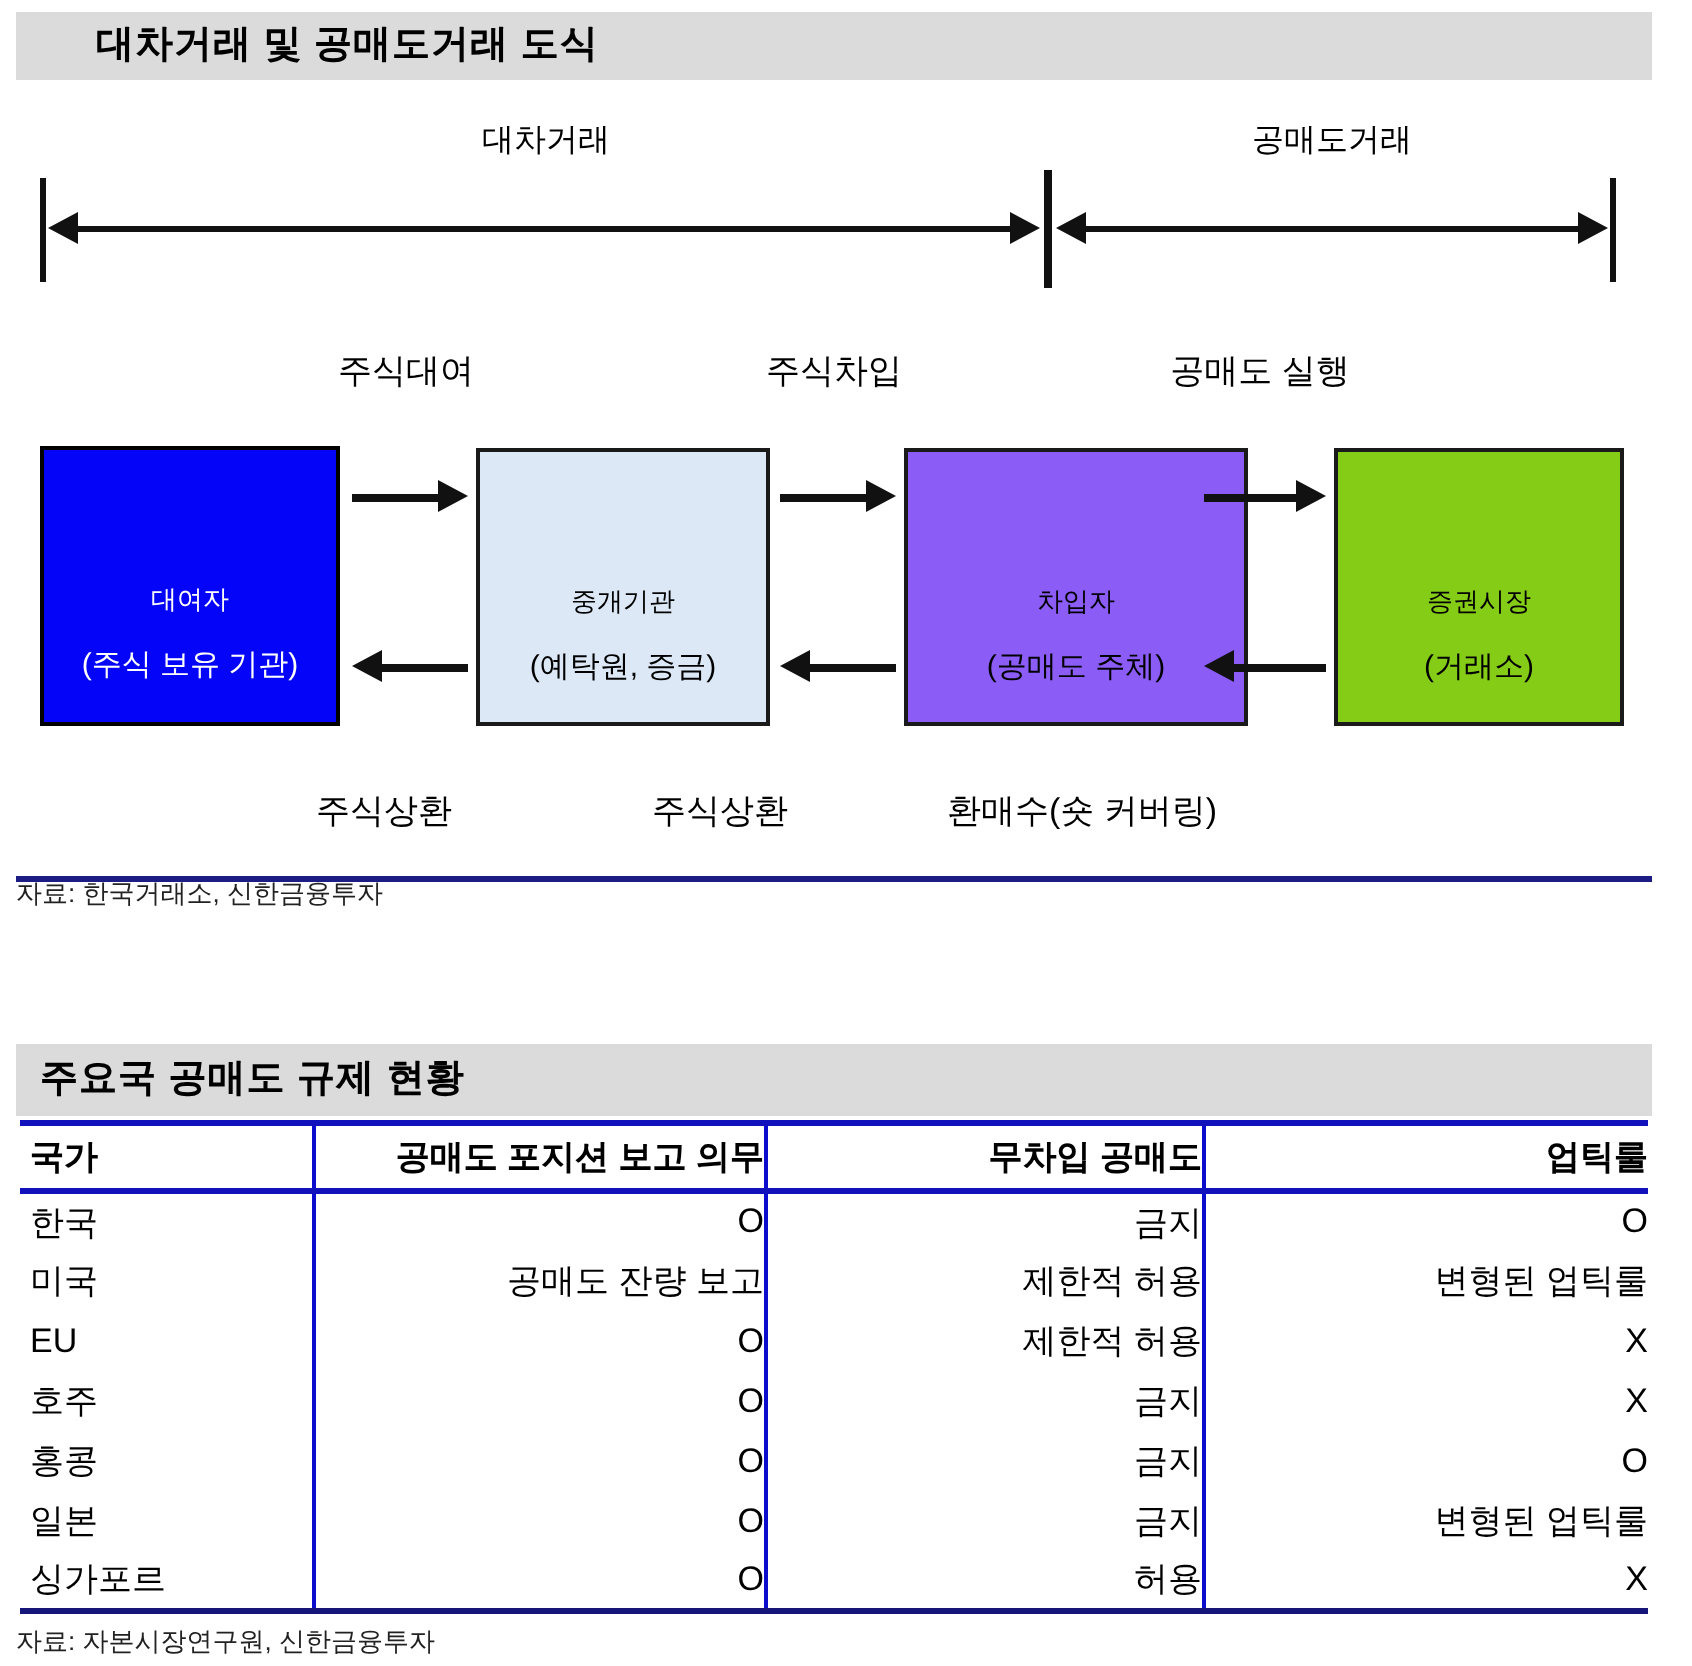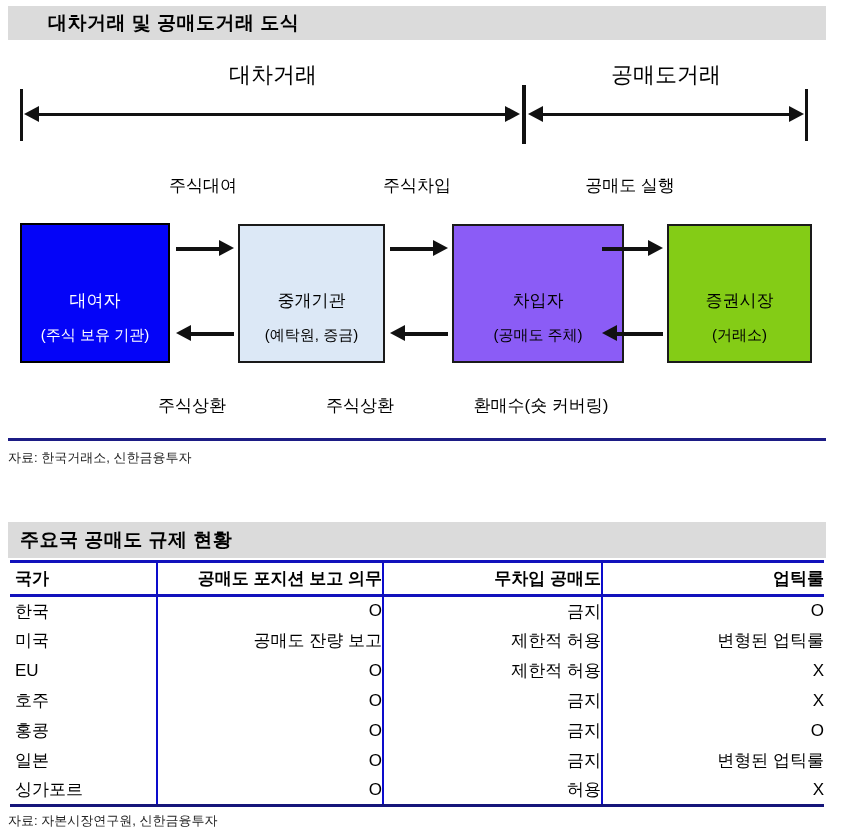--- a/index.html
+++ b/index.html
@@ -14,29 +14,29 @@
     box-sizing:border-box;letter-spacing:.5px;
   }
   
   .endbar{position:absolute;background:#111;}
   .range{position:absolute;height:17px;}
   .range .hline{position:absolute;left:11px;right:11px;top:7px;height:3px;background:#111;}
   .tri-l{position:absolute;left:0;top:0;width:0;height:0;
     border-top:8px solid transparent;border-bottom:8px solid transparent;border-right:15px solid #111;}
   .tri-r{position:absolute;right:0;top:0;width:0;height:0;
     border-top:8px solid transparent;border-bottom:8px solid transparent;border-left:15px solid #111;}
-  .phase-label{position:absolute;transform:translateX(-50%);font-size:22px;white-space:nowrap;}
+  .phase-label{position:absolute;transform:translateX(-50%);font-size:16px;white-space:nowrap;}
   .flow-label{position:absolute;transform:translateX(-50%);font-size:17px;white-space:nowrap;}
   
   .dbox{
     position:absolute;top:224px;height:139px;border:2px solid #1a1a1a;box-sizing:border-box;
     display:flex;flex-direction:column;align-items:center;justify-content:center;gap:14px;
     text-align:center;
   }
-  .dbox .t1{font-size:17px;margin-top:47px;}
+  .dbox .t1{font-size:13px;margin-top:47px;}
   .dbox .t2{font-size:15px;}
   #box-lender{left:20px;width:150px;background:#0404f8;color:#fff;border-color:#000;}
   #box-intermediary{left:238px;width:147px;background:#dce8f6;}
   #box-borrower{left:452px;width:172px;background:#8b5cf6;}
   #box-market{left:667px;width:145px;background:#84cc16;}
   
   .flowarrow{position:absolute;height:17px;}
   .flowarrow .hline{position:absolute;top:6.5px;height:4px;background:#111;}
   .flowarrow.right .hline{left:0;right:13px;}
   .flowarrow.left  .hline{left:13px;right:0;}
@@ -124,21 +124,21 @@
   <div class="flowarrow left" style="left:602px;top:325px;width:61px;">
     <span class="tri-l"></span>
       <span class="hline"></span>
     </div>
 
   <div class="flow-label" style="left:192px;top:394px;">주식상환</div>
   <div class="flow-label" style="left:360px;top:394px;">주식상환</div>
   <div class="flow-label" style="left:541px;top:394px;">환매수(숏 커버링)</div>
 
   <div class="navy-rule" style="top:438px;"></div>
-  <div class="source" style="top:449px;text-align:center;">자료: 한국거래소, 신한금융투자</div>
+  <div class="source" style="top:438px;text-align:center;">자료: 한국거래소, 신한금융투자</div>
 
   <div class="section-bar" style="top:522px;height:36px;line-height:36px;">주요국 공매도 규제 현황</div>
 
   <table id="reg-table">
     <colgroup>
       <col style="width:147px">
         <col style="width:226px">
         <col style="width:219px">
         <col style="width:222px">
     </colgroup>

